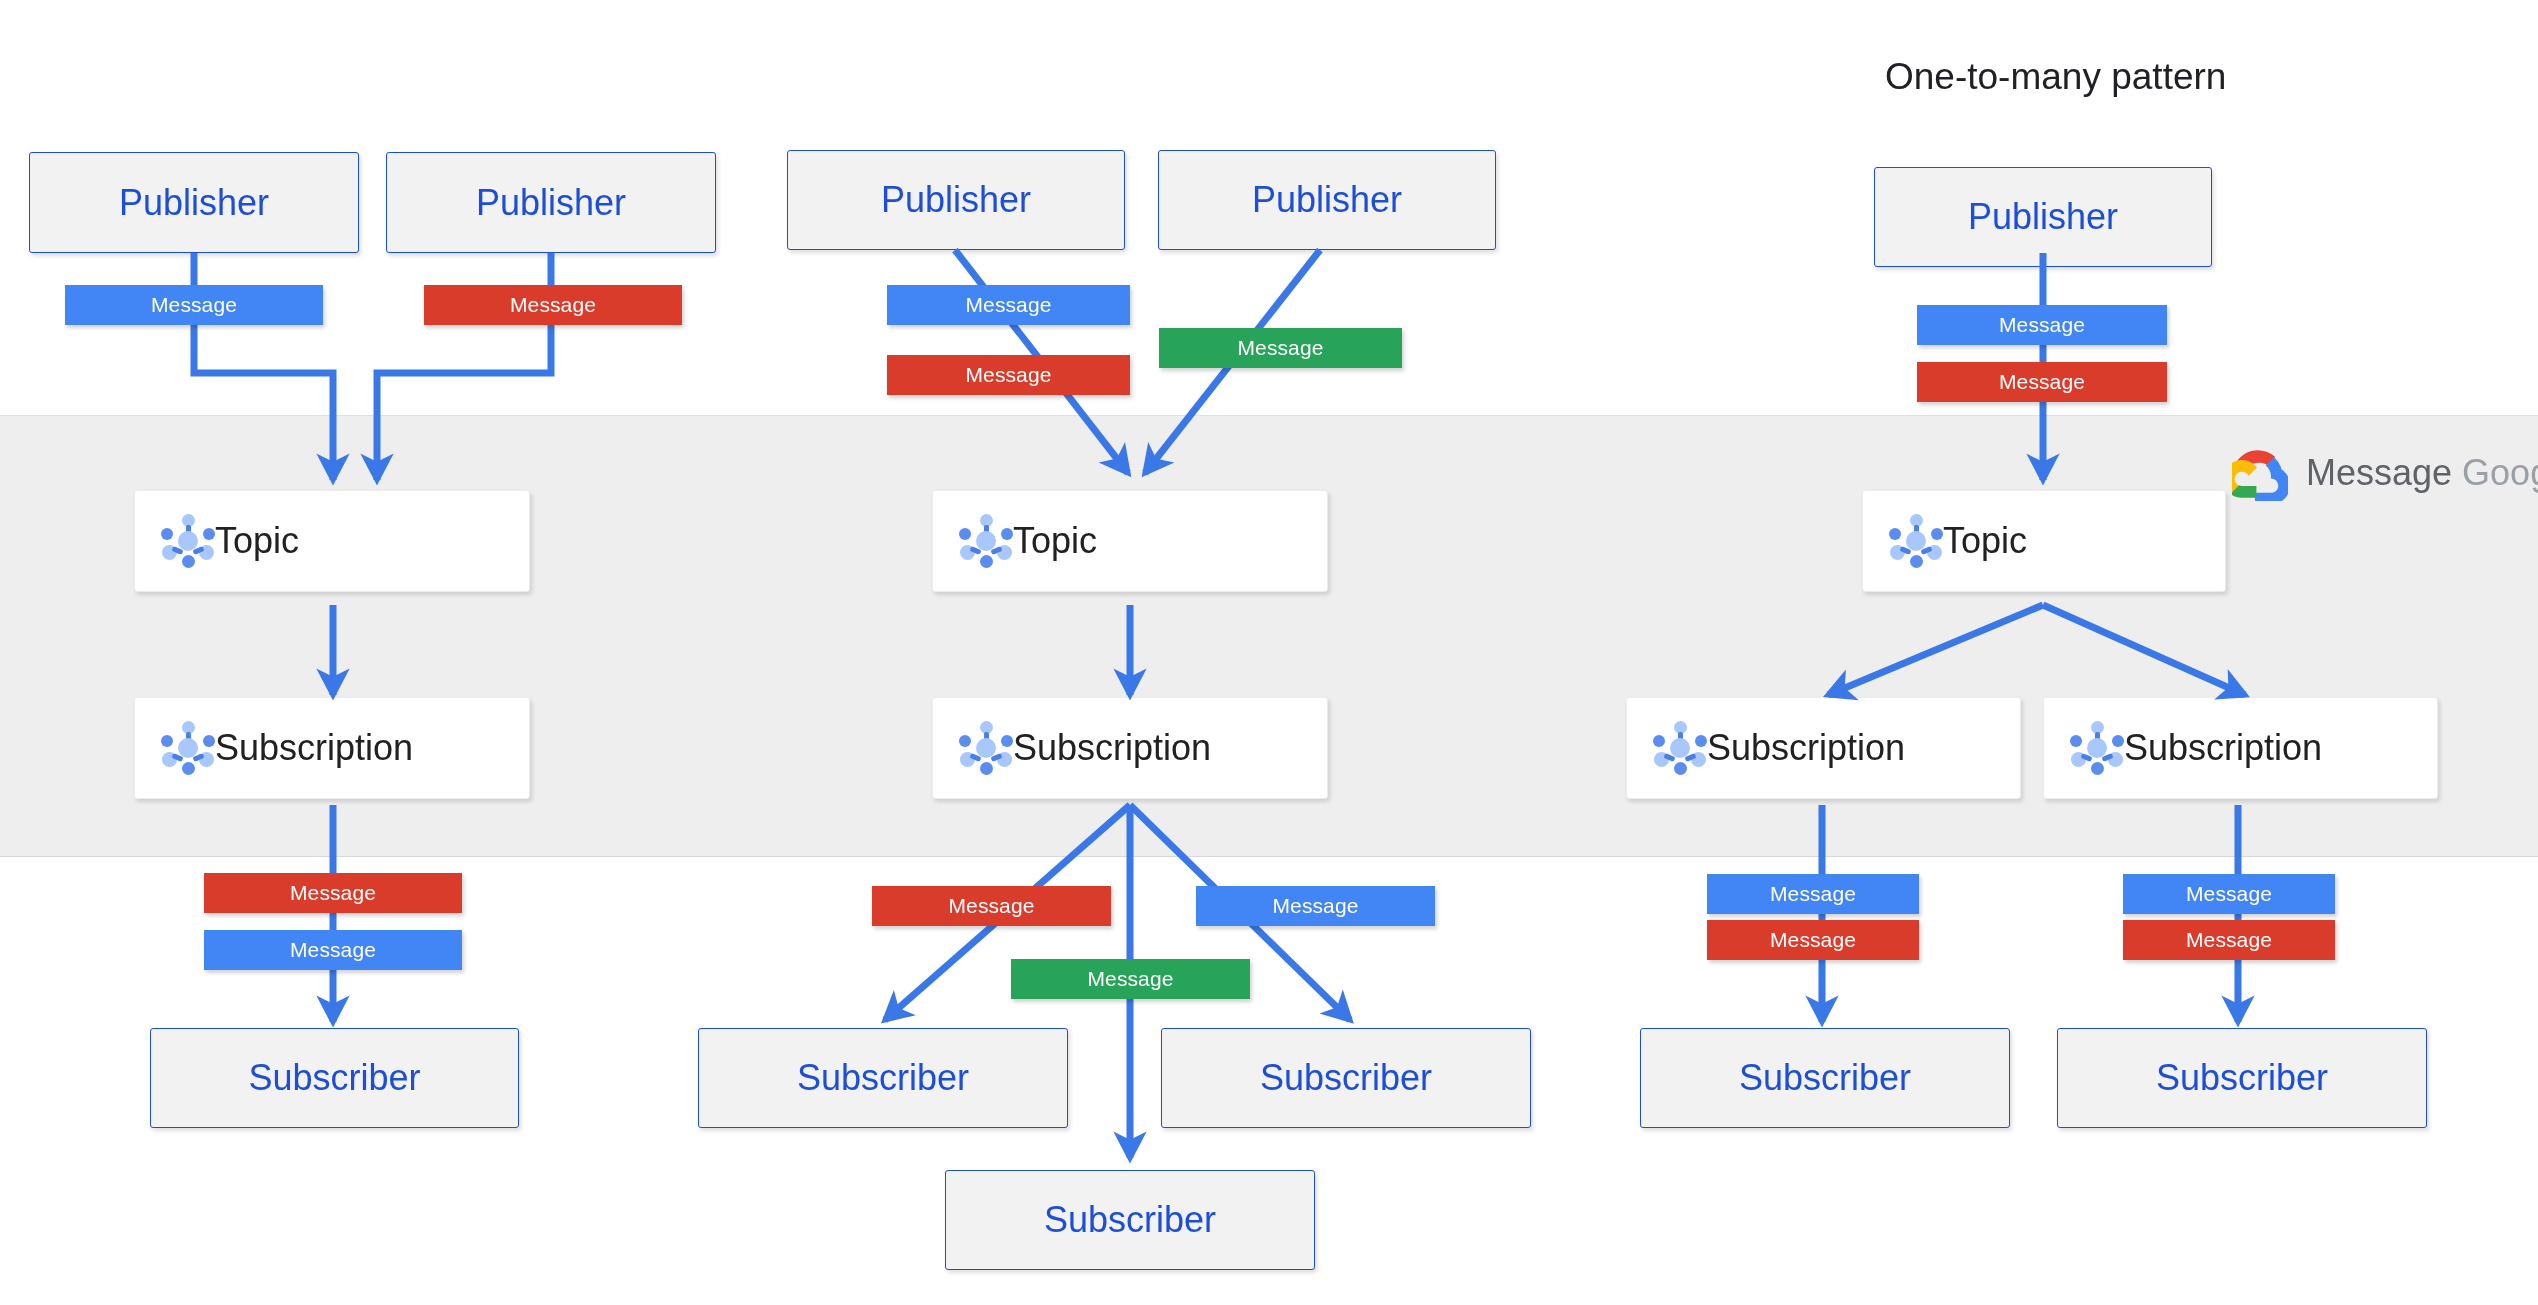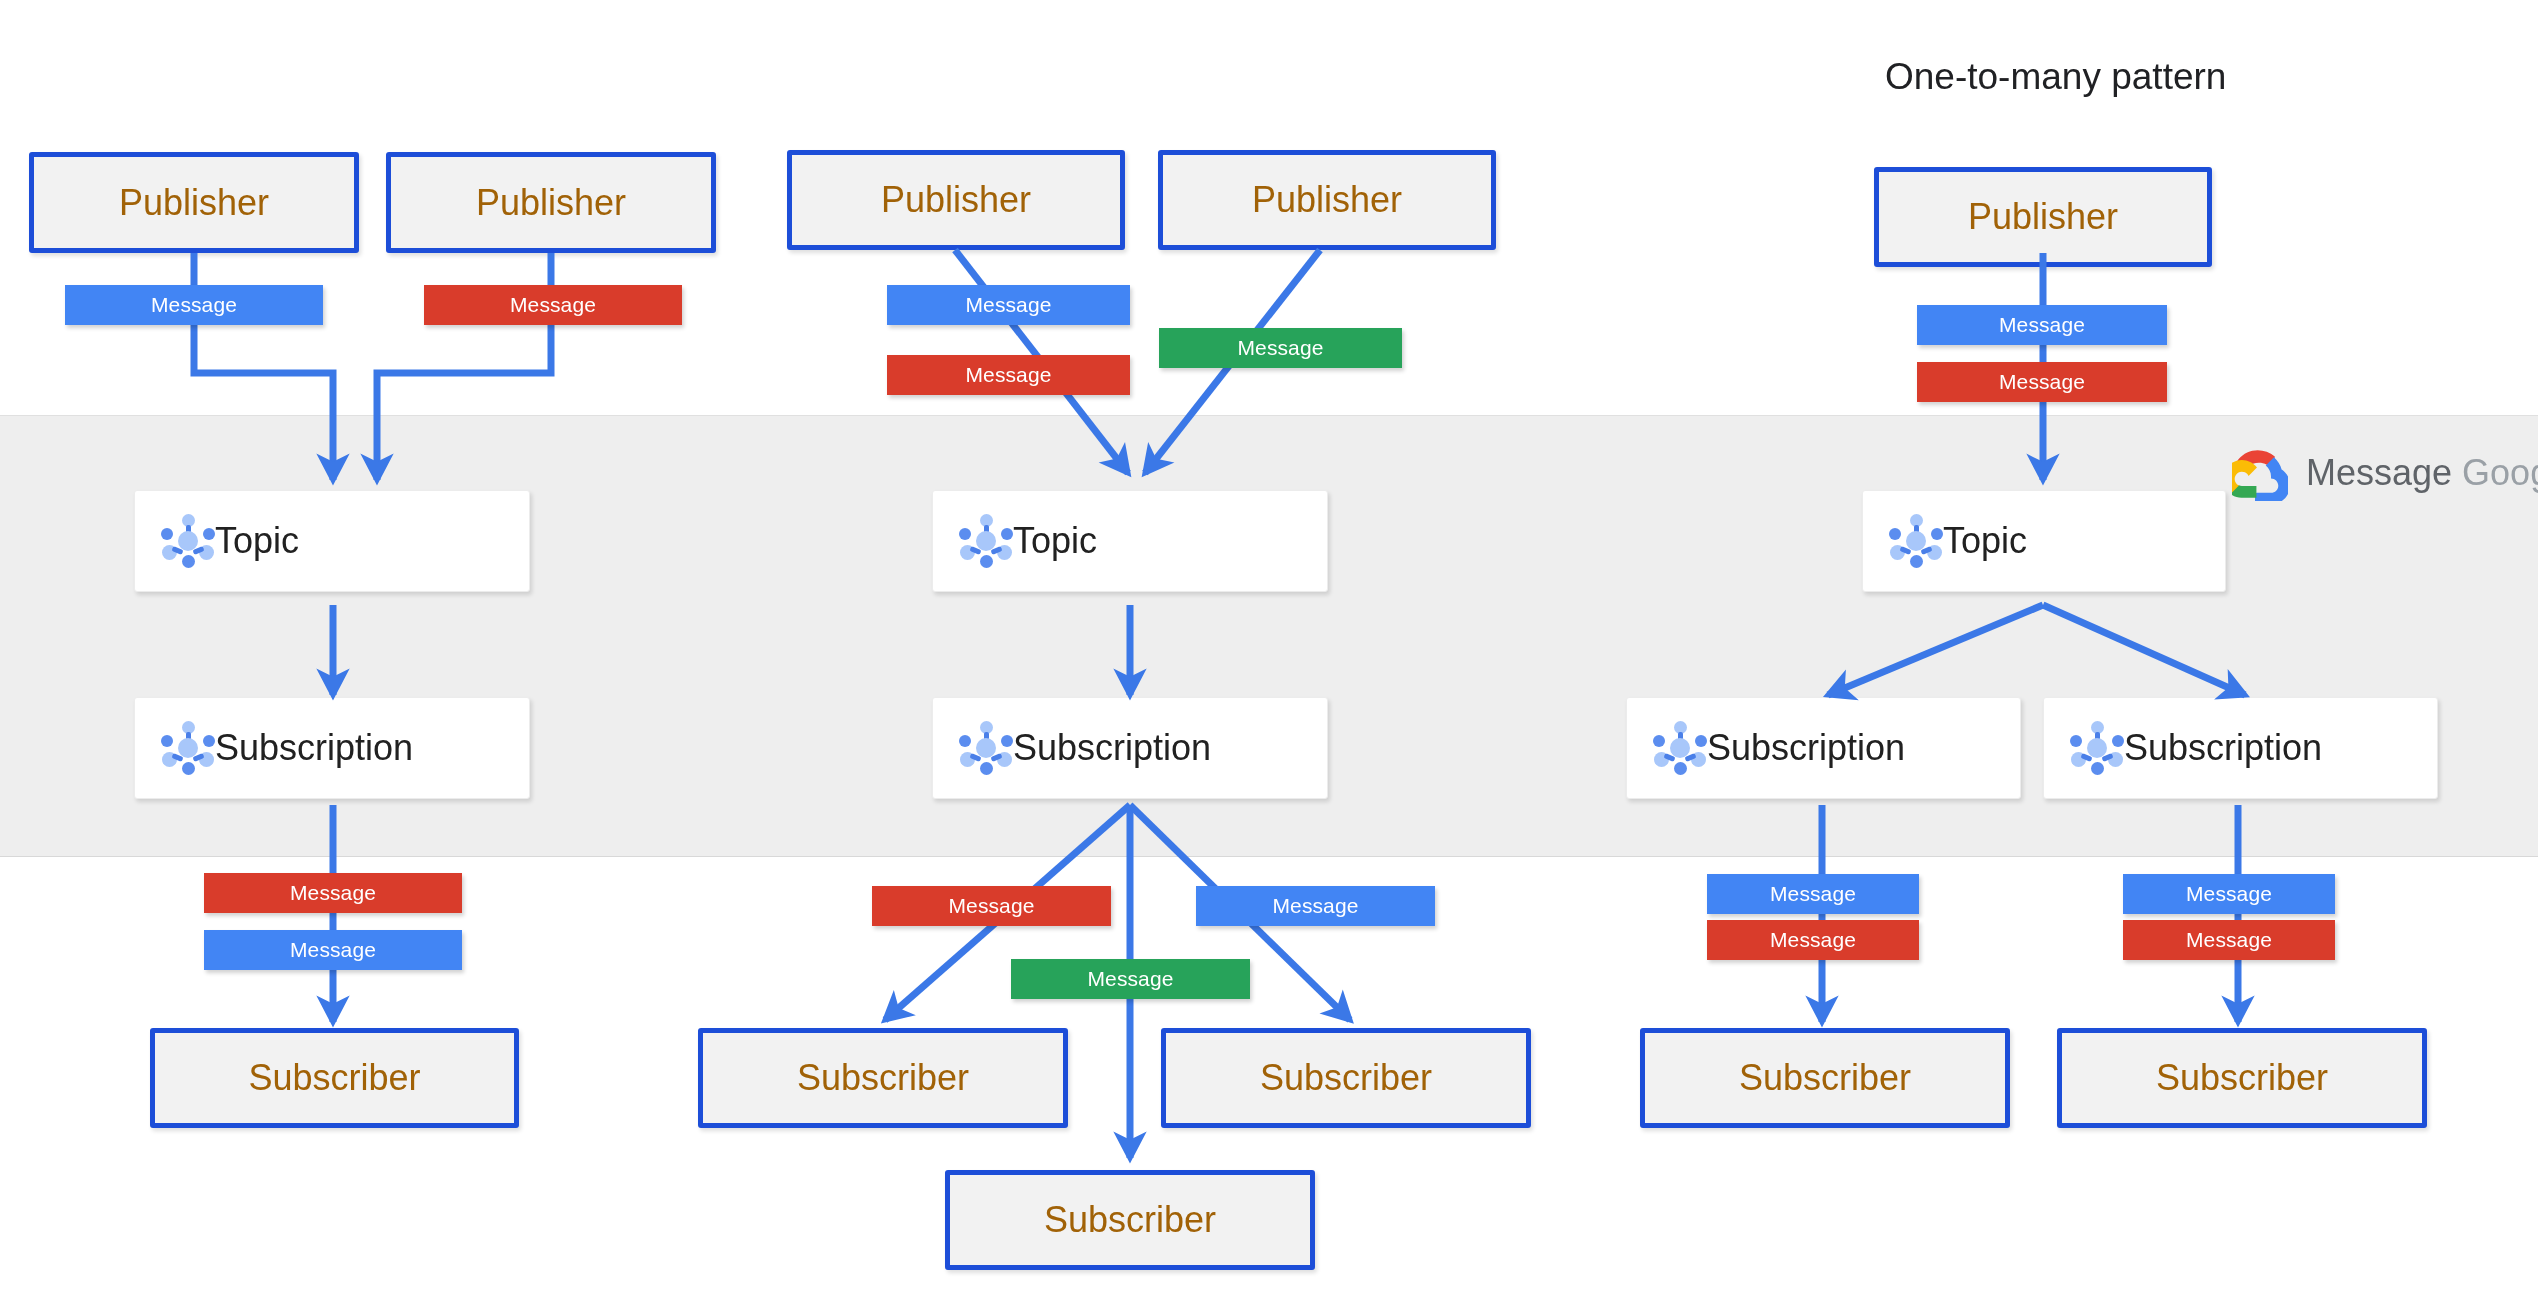--- a/index.html
+++ b/index.html
@@ -31,22 +31,22 @@
     box-sizing:border-box;
     display:flex;
     align-items:center;
     justify-content:center;
     border-radius:3px;
     box-shadow:2px 3px 4px rgba(0,0,0,.13);
     z-index:6;
   }
   .node.endpoint{            
     background:#f2f2f2;
-    border:5px solid #1d4ed8;
-    color:#a16207;
+    border:1px solid #1d4ed8;
+    color:#1d4ed8;
     font-size:36px;
   }
   .node.service{             
     background:#ffffff;
     border:1px solid #ececec;
     color:#212121;
     font-size:36px;
     justify-content:flex-start;
     padding-left:26px;
   }

